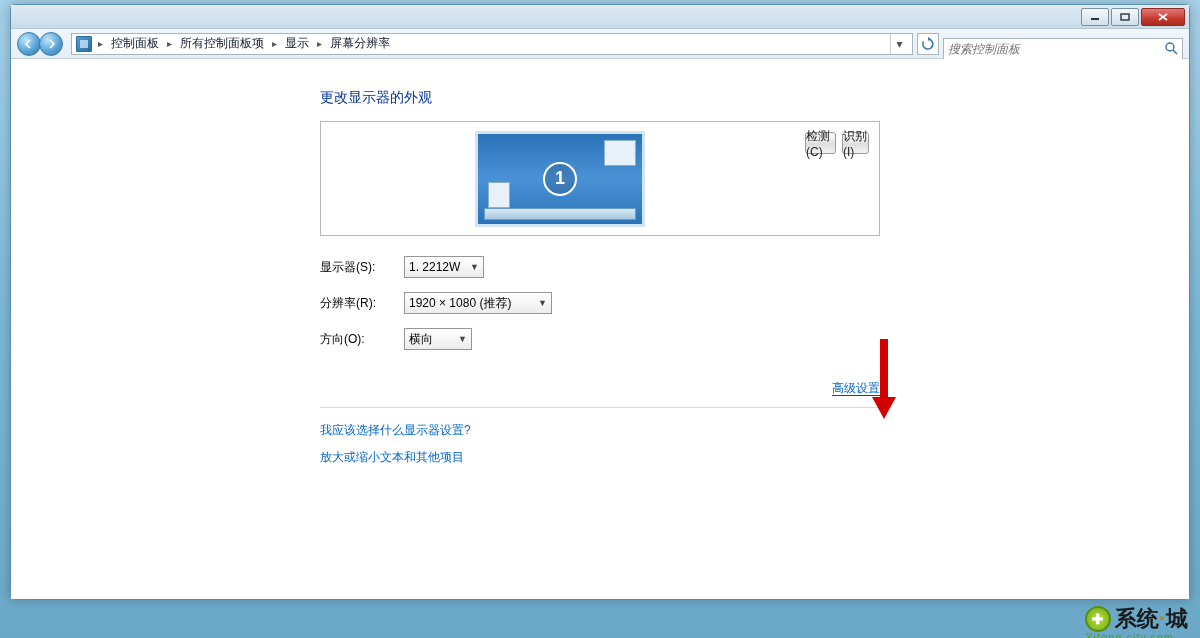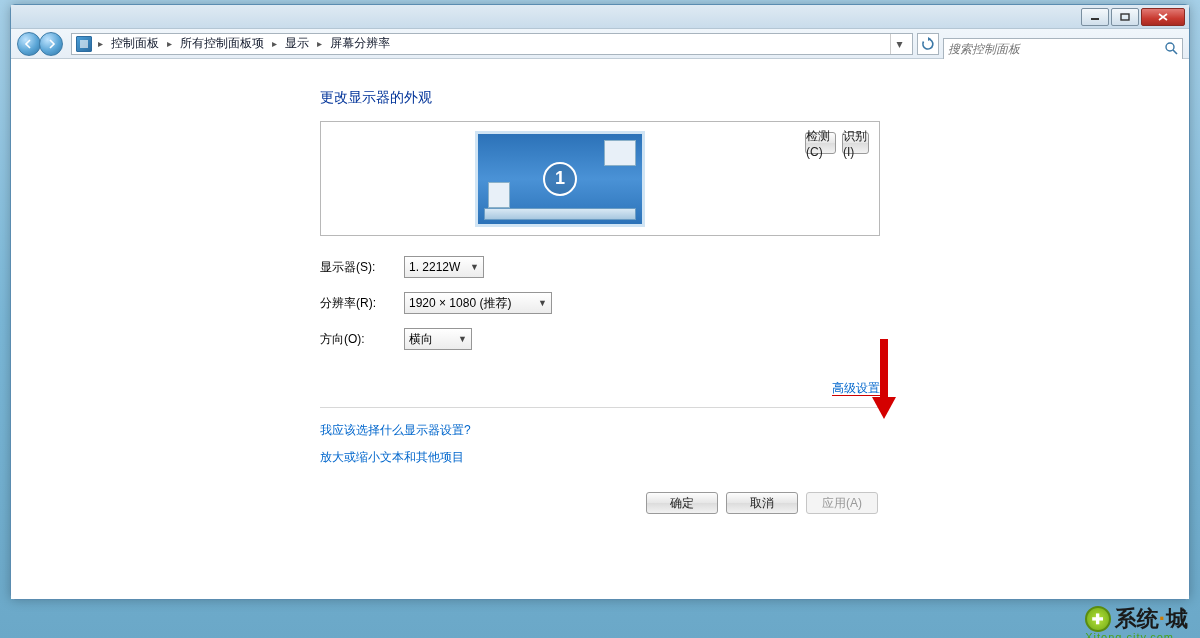--- a/index.html
+++ b/index.html
@@ -312,25 +312,20 @@
         <span class="link adv">高级设置</span>
       </div>
 
       <hr class="hr">
 
       <div class="help-links">
         <span class="link">我应该选择什么显示器设置?</span>
         <span class="link">放大或缩小文本和其他项目</span>
       </div>
 
-      <div class="button-row">
-        <div class="w7btn">确定</div>
-        <div class="w7btn">取消</div>
-        <div class="w7btn disabled">应用(A)</div>
-      </div>
     </div>
 
     <svg class="red-arrow" width="30" height="90">
       <rect x="11" y="0" width="8" height="58" fill="#d40000"></rect>
       <polygon points="3,58 27,58 15,80" fill="#d40000"></polygon>
     </svg>
 
   </div>
 </div>
 

